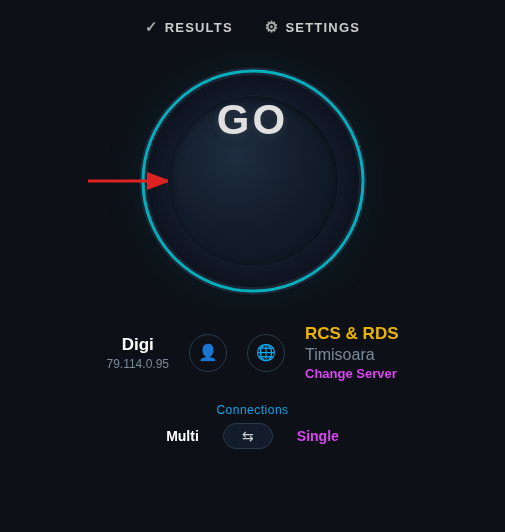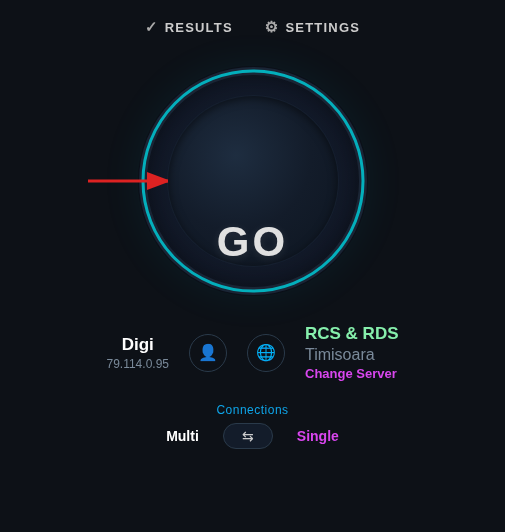--- a/index.html
+++ b/index.html
@@ -77,21 +77,21 @@
       height: 230px;
     }
 
     .inner-circle {
       position: absolute;
       width: 170px;
       height: 170px;
       border-radius: 50%;
       background: radial-gradient(circle at 40% 35%, #1e2d40 0%, #131c2a 50%, #0d1520 100%);
       display: flex;
-      align-items: flex-end;
+      align-items: flex-start;
       justify-content: center;
       box-shadow: inset 0 2px 8px rgba(0,0,0,0.5);
     }
 
     .go-text {
       font-size: 42px;
       font-weight: 700;
       color: #e0e0e0;
       letter-spacing: 3px;
       text-shadow: 0 2px 10px rgba(255,255,255,0.1);
@@ -156,21 +156,21 @@
 
     .info-right {
       display: flex;
       flex-direction: column;
       align-items: flex-start;
     }
 
     .info-right .server-name {
       font-size: 17px;
       font-weight: 700;
-      color: #86efac;
+      color: #eab308;
     }
 
     .info-right .server-location {
       font-size: 16px;
       color: #7a8a9a;
       margin-top: 2px;
     }
 
     .info-right .change-server {
       font-size: 13px;

